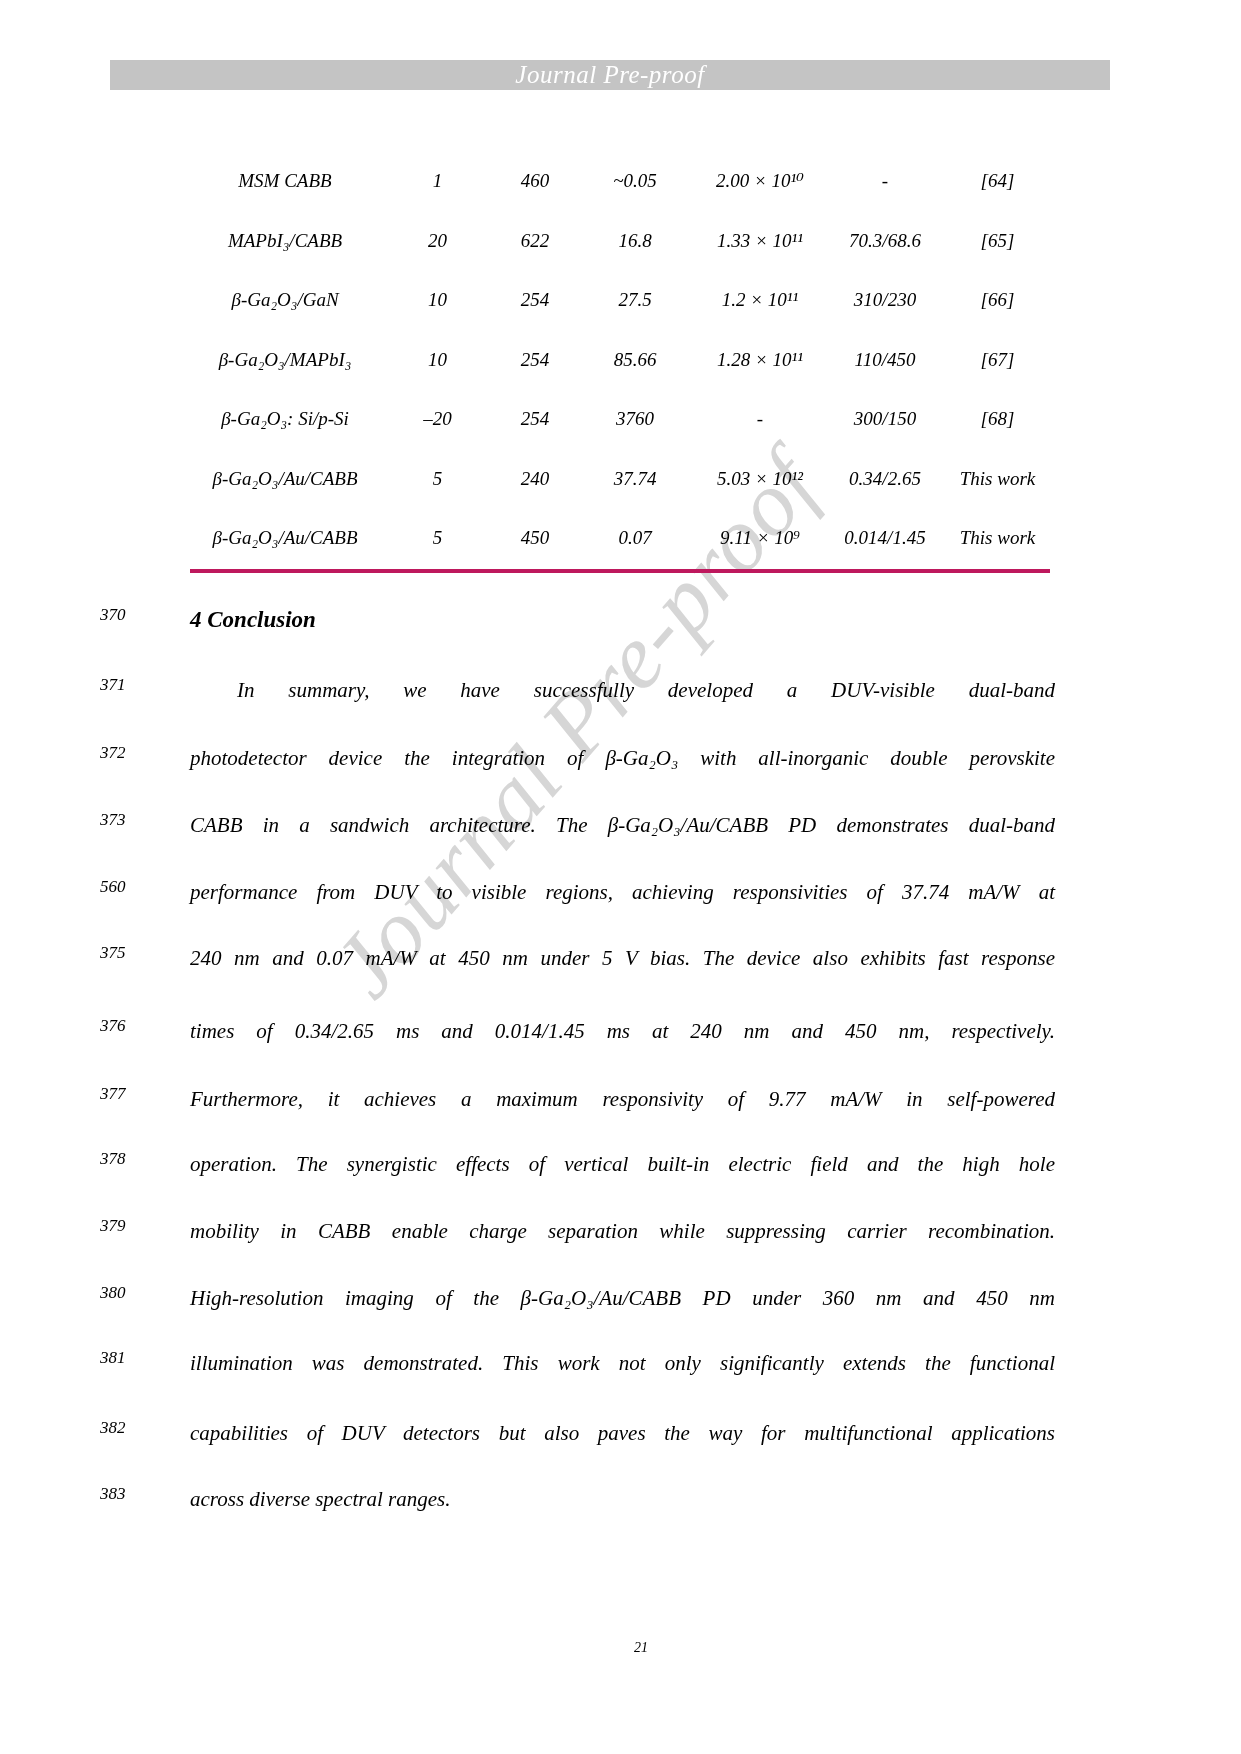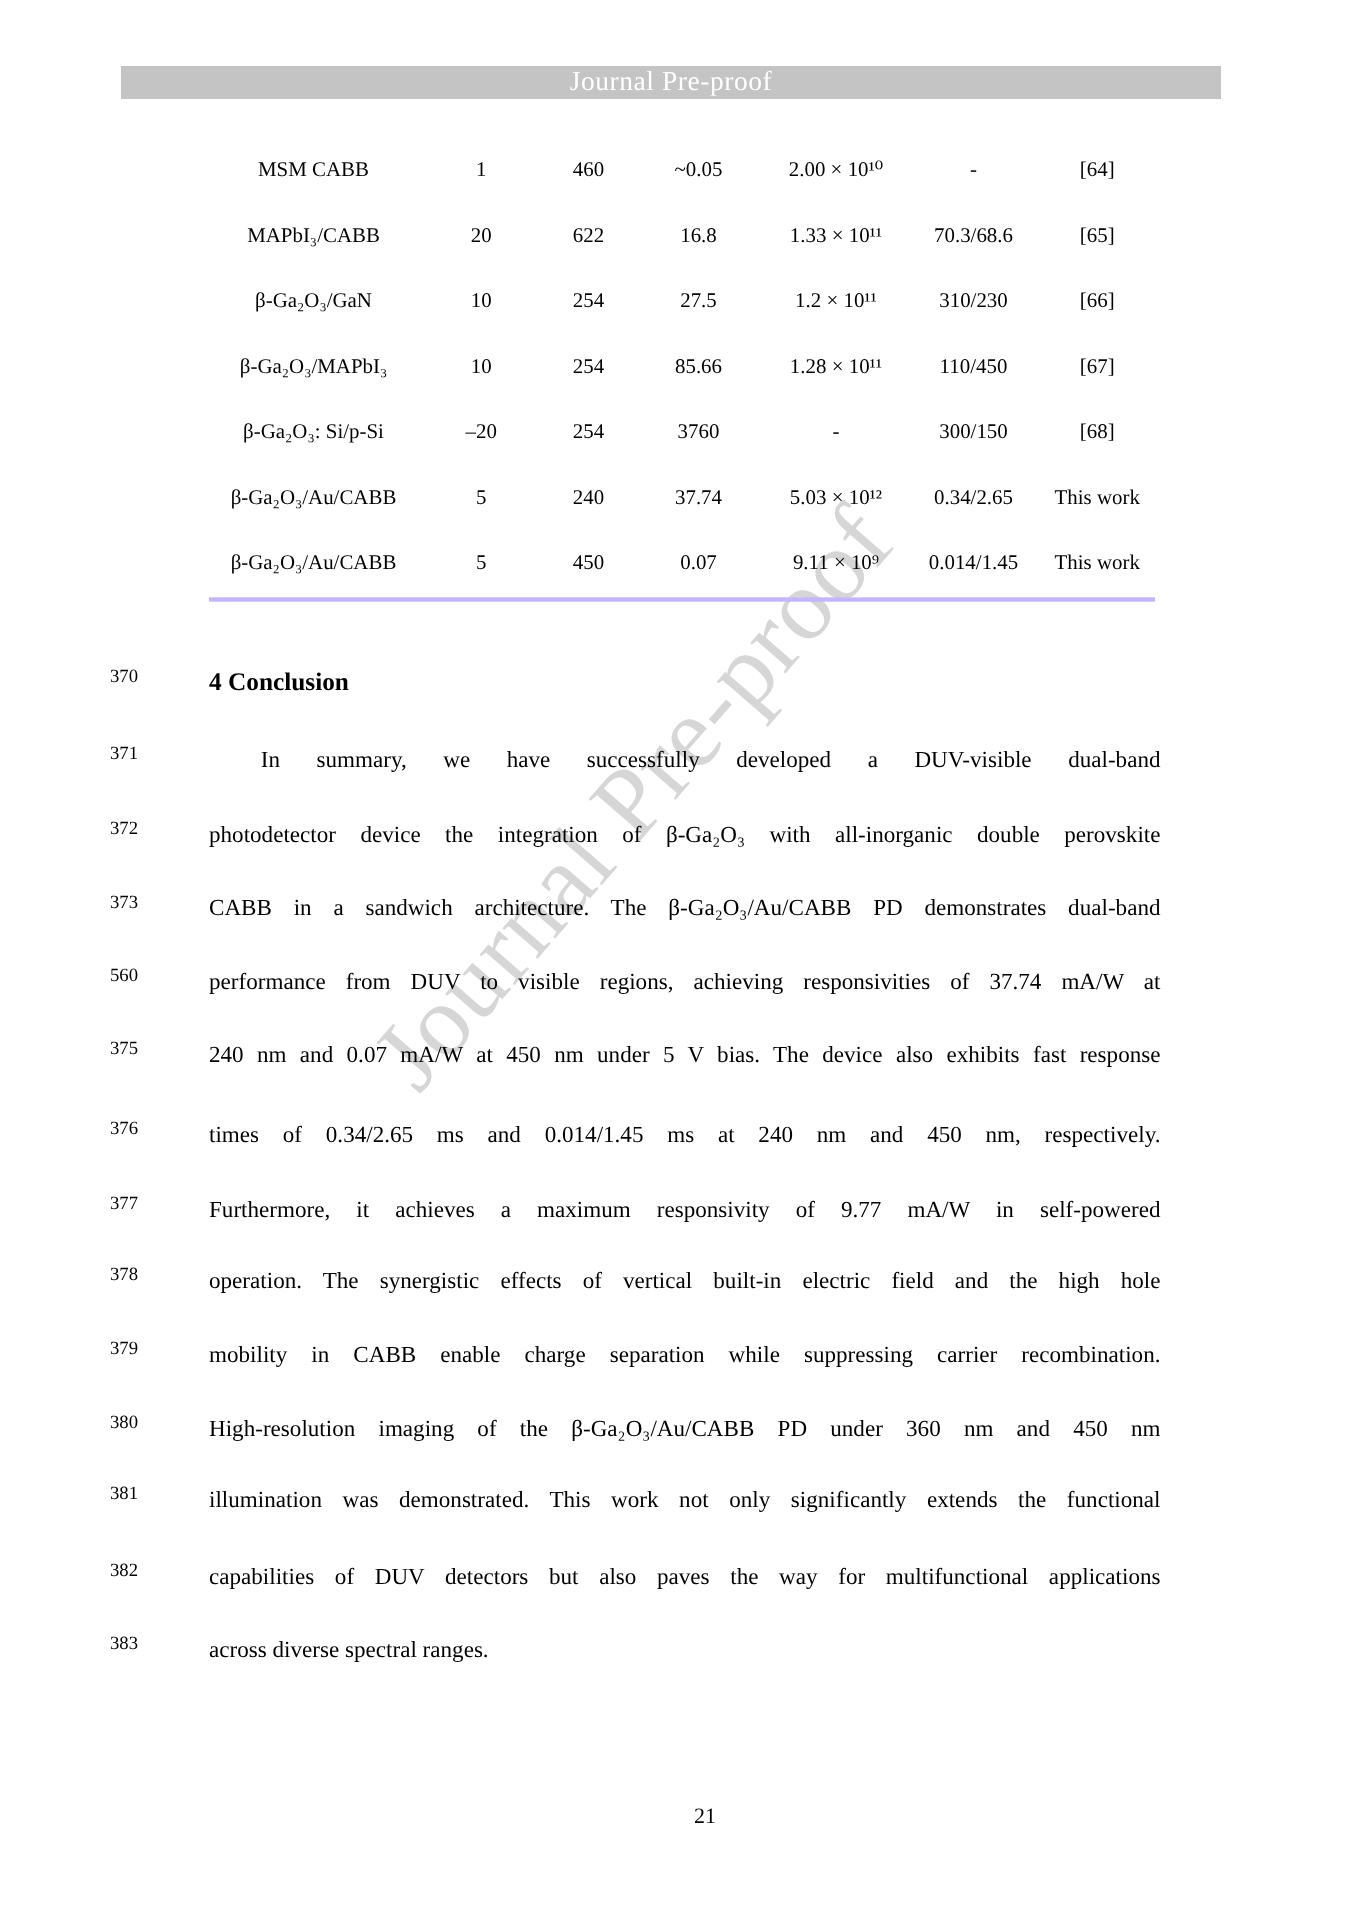--- a/index.html
+++ b/index.html
@@ -4,20 +4,21 @@
 <style>
   html,body { margin:0; padding:0; background:#e8e8e8; }
   .page {
     position:relative;
     width:1241px; height:1754px;
     background:#ffffff;
     margin:0 auto;
     overflow:hidden;
     font-family:"Liberation Serif","DejaVu Serif",serif;
     color:#000;
+    font-style:italic;
   }
   
   .banner {
     position:absolute; left:110px; top:60px;
     width:1000px; height:30px;
     background:#c4c4c4;
     display:flex; align-items:center; justify-content:center;
   }
   .banner-text {
     color:#ffffff; font-size:25px; letter-spacing:0.5px;
@@ -26,23 +27,23 @@
   .watermark {
     position:absolute; left:575px; top:725px;
     transform:translate(-50%,-50%) rotate(-49deg);
     transform-origin:center;
     font-size:92px; color:#d6d6d6;
     white-space:nowrap; z-index:0;
     letter-spacing:1px;
   }
   
   .ptable {
-    position:absolute; left:190px; top:126px;
+    position:absolute; left:190px; top:152px;
     width:860px; z-index:1;
-    border-bottom:4px solid #c4b5fd;
+    border-bottom:4px solid #be185d;
   }
   .trow { display:flex; height:59.5px; align-items:center; }
   .tcell { text-align:center; font-size:19px; line-height:1.1; }
   .c1{width:190px;} .c2{width:115px;} .c3{width:80px;}
   .c4{width:120px;} .c5{width:130px;} .c6{width:120px;} .c7{width:105px;}
   
   .line { position:absolute; left:0; width:1241px; z-index:1; }
   .lineno {
     position:absolute; left:100px; width:42px;
     text-align:left; font-size:17px;
@@ -51,21 +52,21 @@
     position:absolute; left:190px; width:865px;
     font-size:21px; line-height:30px;
   }
   .heading-text { font-weight:bold; font-size:23px; }
   .justify { text-align:justify; text-align-last:justify; }
   .indent { text-indent:47px; }
   
   .pagenum {
     position:absolute; left:641px; top:1640px;
     transform:translateX(-50%);
-    font-size:20px; z-index:1;
+    font-size:14px; z-index:1;
   }
 </style>
 </head>
 <body>
 
 <div class="page">
 
   <div class="banner">
     <span class="banner-text">Journal Pre-proof</span>
   </div>

